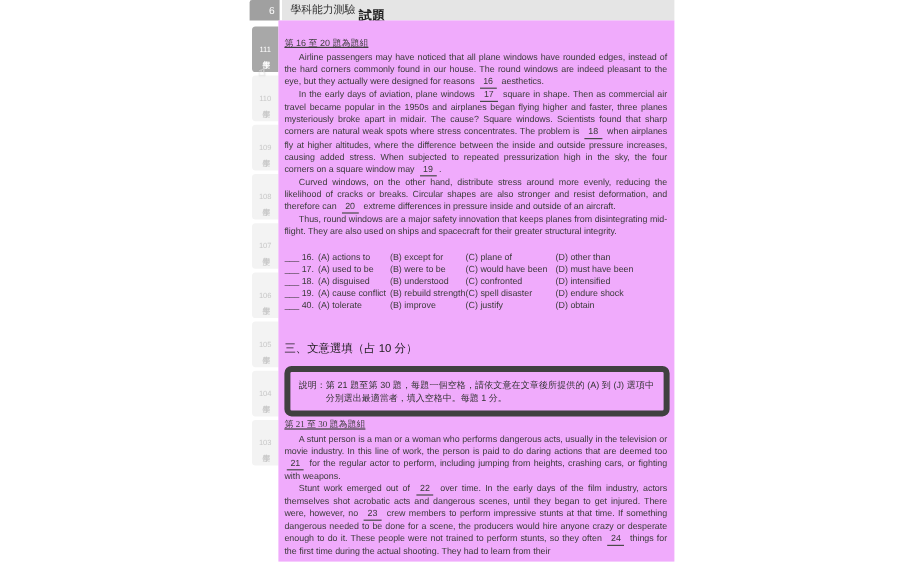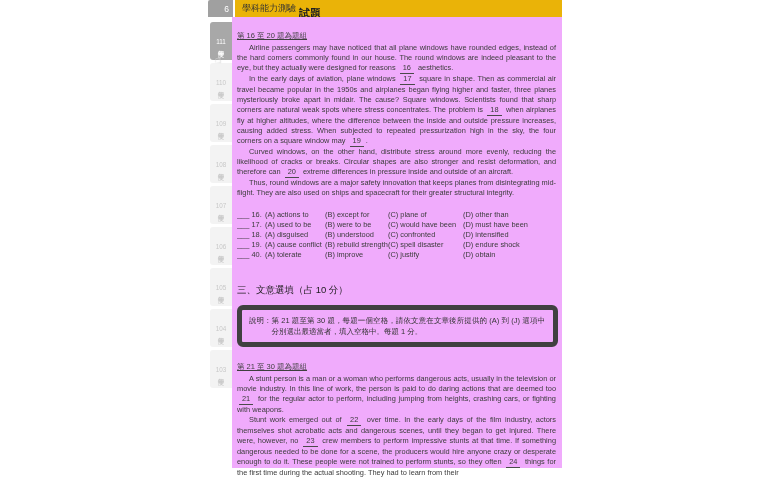--- a/index.html
+++ b/index.html
@@ -3,36 +3,36 @@
 <meta charset="utf-8">
 <style>
   * { margin:0; padding:0; box-sizing:border-box; }
   html,body { background:#ffffff; }
   body { font-family:"Liberation Sans","DejaVu Sans",sans-serif; }
   .stage { position:relative; width:770px; height:480px; background:#ffffff; overflow:hidden; }
 
   
   .header-bar { position:absolute; left:208px; top:0; width:354px; height:17px; display:flex; align-items:stretch; }
   .page-num { width:25px; background:#a0a0a0; color:#ffffff; font-size:8.5px; display:flex; align-items:center; justify-content:flex-end; padding-right:4px; border-radius:2px 0 0 0; }
-  .header-rest { flex:1; background:#eab308; margin-left:2px; display:flex; align-items:center; padding-left:7px; }
+  .header-rest { flex:1; background:#e5e5e5; margin-left:2px; display:flex; align-items:center; padding-left:7px; }
   .header-rest .t-main { font-size:9px; color:#333; }
   .header-rest .t-bold { font-size:11px; color:#222; font-weight:bold; margin-left:3px;margin-top:10px; }
 
   
   .sidebar { position:absolute; left:210px; top:22px; width:22px; }
   .tab { width:22px; height:38px; margin-bottom:3px; border-radius:3px 0 0 3px; background:#f3f3f3; color:#c8c8c8; display:flex; flex-direction:column; align-items:center; justify-content:center; cursor:pointer; }
   .tab .tab-num { font-size:6.3px; line-height:7px; letter-spacing:0; }
   .tab .tab-label { writing-mode:vertical-rl; text-orientation:upright; font-size:6.5px; line-height:8px; letter-spacing:0; }
   .tab.active { background:#a8a8a8; color:#ffffff; }
   .cursor-hand { position:absolute; left:5px; top:31px; font-size:11px; color:#ffffff; text-shadow:0 0 1px #777; font-family:"DejaVu Sans",sans-serif; }
 
   
   .doc-page { position:absolute; left:232px; top:17px; width:330px; height:451px; background:#f0abfc; padding:14px 6px 0 5px; color:#3b3b3b; }
   .qg-heading { font-size:7.5px; line-height:10px; color:#3f3f3f; text-decoration:underline; margin-bottom:2px; }
-  .qg-heading.mt { margin-top:15px; }
+  .qg-heading.mt { margin-top:2px;font-family:Liberation Serif, serif; }
   .para { font-size:7.4px; line-height:10px; text-align:justify; text-indent:12px; color:#3b3b3b; }
   .blank { border-bottom:1px solid #4a4a4a; padding:0 3px; margin:0 2px; display:inline-block; text-indent:0; }
 
   .options { margin-top:12px; font-size:7.4px; line-height:10px; }
   .opt-row { display:grid; grid-template-columns:28px 60px 63px 75px auto; }
   .opt-cell { white-space:nowrap; overflow:hidden; }
 
   .sec-heading { margin-top:24px; font-size:9.5px; font-weight:normal; color:#1c1c1c; }
   .instr-box { margin-top:8px; border:5px solid #404040; border-radius:6px; padding:5px 8px 5px 7px; display:flex; font-size:7.5px; line-height:11px; color:#333; width:321px; }
   .instr-label { white-space:nowrap; }

